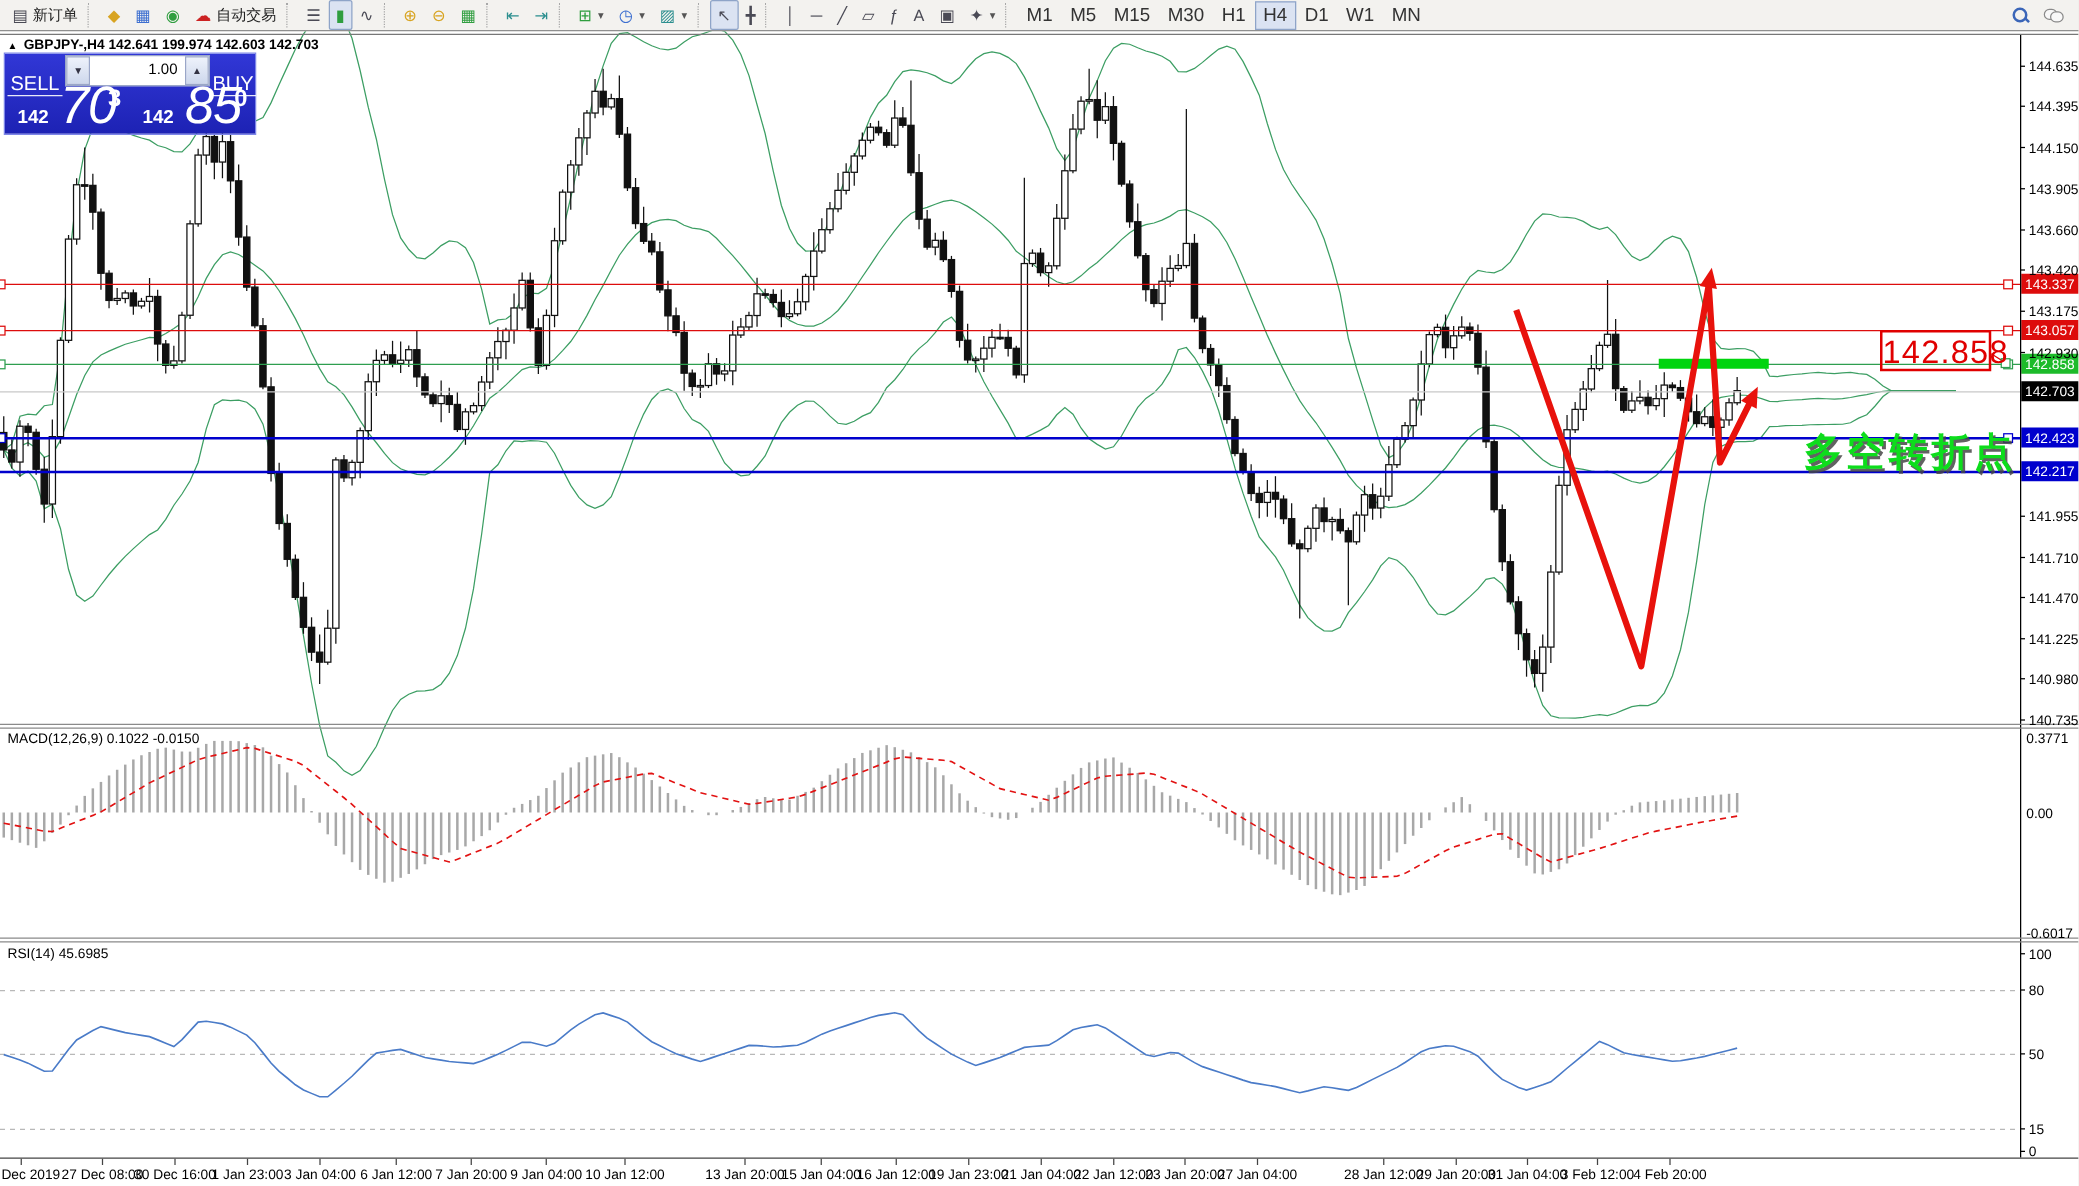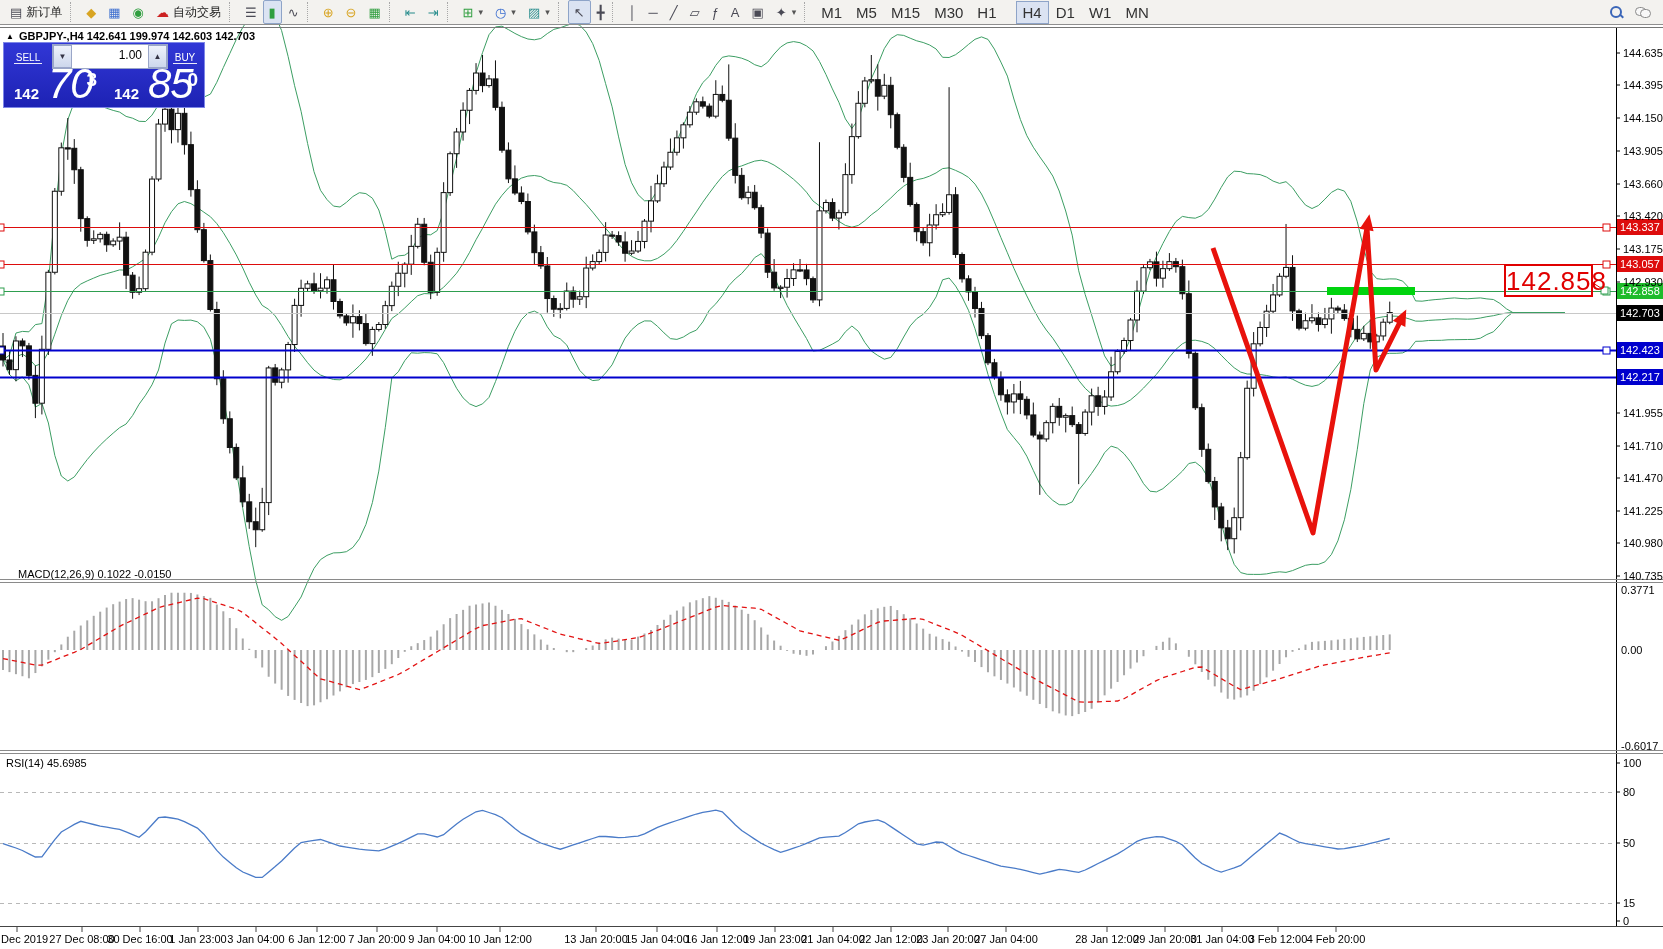--- a/index.html
+++ b/index.html
@@ -10,57 +10,57 @@
            border-bottom:1px solid #8f8f8f;display:flex;align-items:center;padding:0 4px;
            box-sizing:border-box;z-index:30;font-size:12px;color:#222;}
   .tb-btn{display:inline-flex;align-items:center;gap:4px;padding:2px 5px;height:18px;
           border:1px solid transparent;border-radius:2px;cursor:default;white-space:nowrap;}
   .tb-btn.active{background:#dbe3f2;border:1px solid #8ea4c8;}
   .tb-ic{font-size:13px;line-height:13px;}
   .tb-sep{width:7px;height:20px;margin:0 2px;border-left:1px dotted #a8a8a8;}
   .ic-yellow{color:#d8a421;} .ic-blue{color:#3d6fd0;} .ic-green{color:#2f9e3f;}
   .ic-red{color:#cc2222;} .ic-gray{color:#4a4a55;} .ic-teal{color:#2c8f8f;}
   .tf{padding:2px 6px;font-size:15px;color:#333;border:1px solid transparent;}
-  .tf.active{background:#dbe3f2;border:1px solid #8ea4c8;margin-left:12px;}
+  .tf.active{background:#dbe3f2;border:1px solid #8ea4c8;}
   .dd{font-size:9px;color:#555;margin-left:1px;}
   #tb-right{margin-left:auto;display:flex;align-items:center;gap:12px;padding-right:8px;}
   .ic-search{position:relative;width:13px;height:13px;display:inline-block;}
   .ic-search::before{content:"";position:absolute;left:0;top:0;width:8px;height:8px;
       border:2px solid #3b66b8;border-radius:50%;}
   .ic-search::after{content:"";position:absolute;left:9px;top:9px;width:5px;height:2px;
       background:#3b66b8;transform:rotate(45deg);}
   .ic-chat{position:relative;width:16px;height:12px;display:inline-block;}
   .ic-chat::before,.ic-chat::after{content:"";position:absolute;border:1px solid #8a8a8a;
       border-radius:5px;background:#f8f8f8;width:9px;height:7px;}
   .ic-chat::before{left:0;top:1px;} .ic-chat::after{left:5px;top:3px;}
   
   #chart-bg{position:absolute;left:0;top:25px;width:1663px;height:924px;background:#fff;z-index:1;}
   #chart-canvas{position:absolute;left:0;top:0;width:1663px;height:949px;z-index:5;}
   
   #symbol-info{position:absolute;left:6px;top:30px;z-index:10;font-size:11px;font-weight:bold;
       color:#000;display:flex;align-items:center;gap:5px;}
   #symbol-info .mk{font-size:8px;}
   #trade-panel{position:absolute;left:3px;top:42px;width:202px;height:66px;z-index:10;
       background:linear-gradient(#3137d6,#1d22b4);border:1px solid #7d86e8;box-sizing:border-box;}
-  .tp-btn{position:absolute;top:7px;height:17px;color:#fff;font-size:10px;text-align:center;
+  .tp-btn{position:absolute;top:17px;height:17px;color:#fff;font-size:16px;text-align:center;
       line-height:16px;cursor:pointer;}
   .tp-btn span{border-bottom:1px solid rgba(255,255,255,.9);padding:0 2px;}
   #tp-sell-btn{left:2px;width:44px;} #tp-buy-btn{right:2px;width:34px;}
   #tp-vol{position:absolute;left:48px;top:1px;width:116px;height:25px;background:#fff;
       border:1px solid #9aa6c8;display:flex;box-sizing:border-box;}
   .tp-spin{width:17px;background:linear-gradient(#eef2fb,#cdd7ec);border:1px solid #9aa6c8;
       font-size:8px;color:#334;display:flex;align-items:center;justify-content:center;cursor:pointer;}
   #tp-vol-val{flex:1;font-size:12px;color:#000;text-align:right;padding:3px 6px 0 0;}
   .tp-price{position:absolute;top:24px;height:40px;color:#fff;cursor:pointer;}
   #tp-price-sell{left:2px;width:97px;} #tp-price-buy{left:102px;width:98px;}
   .tp-small{position:absolute;bottom:5px;left:8px;font-size:15px;font-weight:bold;margin-top:12px;}
   .tp-big{position:absolute;bottom:-1px;left:42px;font-size:42px;font-weight:400;letter-spacing:-1px;font-style:italic;}
   .tp-sup{position:absolute;top:2px;right:6px;font-size:19px;font-weight:bold;}
   #macd-label,#rsi-label{position:absolute;left:6px;z-index:10;font-size:11px;color:#000;}
-  #macd-label{top:568px;margin-left:12px;} #rsi-label{top:757px;}
+  #macd-label{top:585px;} #rsi-label{top:757px;}
   #price-box{position:absolute;left:1504px;top:264px;width:89px;height:33px;z-index:11;
       border:2px solid #e00000;color:#e00000;font-size:26px;line-height:31px;text-align:center;
       box-sizing:border-box;letter-spacing:1px;}
   #cn-label{position:absolute;left:1443px;top:341px;z-index:11;font-size:31px;font-weight:bold;
       color:#0ddd1c;letter-spacing:3px;text-shadow:2px 2px 0 rgba(70,70,70,.85);white-space:nowrap;}
 </style>
 </head>
 <body>
 
 <div id="app">
@@ -987,13 +987,14 @@
       <span class="tp-small">142</span>
       <span class="tp-big">85</span>
       <span class="tp-sup">0</span>
     </div>
   </div>
 
   <div id="macd-label">MACD(12,26,9) 0.1022 -0.0150</div>
   <div id="rsi-label">RSI(14) 45.6985</div>
 
   <div id="price-box">142.858</div>
+  <div id="cn-label">多空转折点</div>
 </div>
 
 </body></html>

